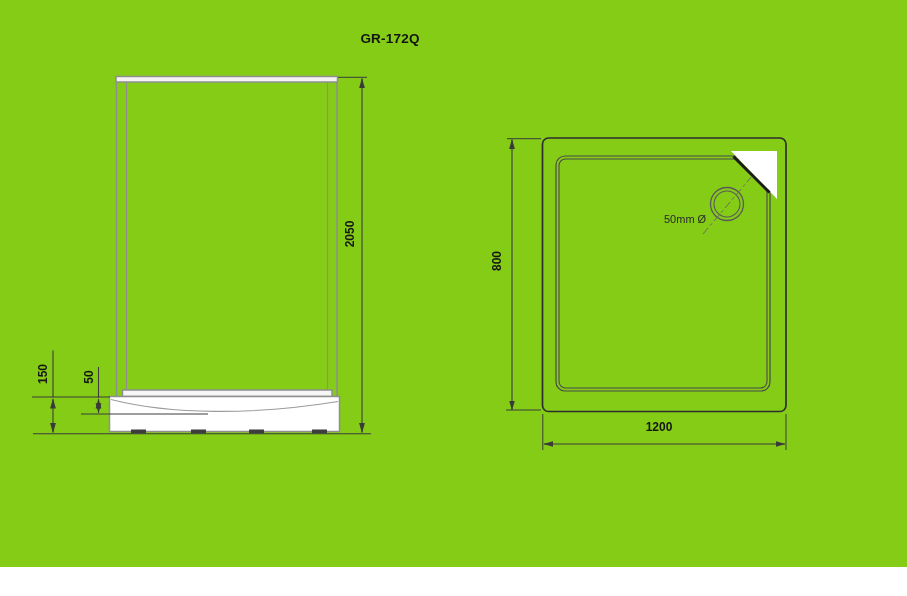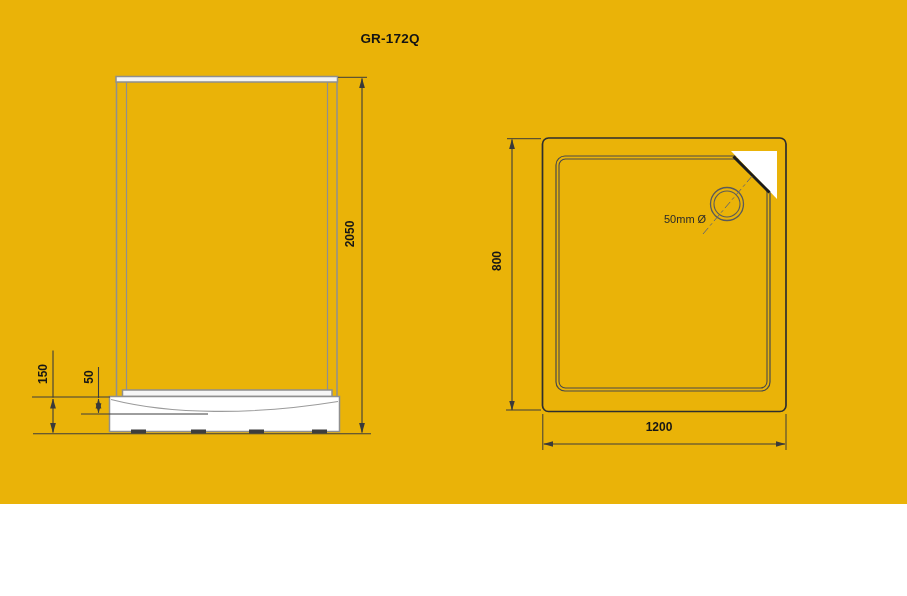--- a/index.html
+++ b/index.html
@@ -1,17 +1,17 @@
 <!DOCTYPE html>
 <html><head>
 <meta charset="utf-8">
 <style>
   html,body{margin:0;padding:0;background:#ffffff;}
   body{width:907px;height:596px;font-family:"Liberation Sans",sans-serif;}
-  #stage{position:relative;width:907px;height:504px;background:#eab308;overflow:hidden;}
+  #stage{position:relative;width:907px;height:567px;background:#84cc16;overflow:hidden;}
   svg{display:block;}
   .title-label{font:bold 13.5px "Liberation Sans",sans-serif;fill:#141414;letter-spacing:.2px;}
   .dim-label{font:bold 12px "Liberation Sans",sans-serif;fill:#161616;}
   .drain-label{font:11px "Liberation Sans",sans-serif;fill:#2a2a2a;}
 </style>
 </head>
 <body>
 
 <div id="stage">
 <svg width="907" height="596" viewBox="0 0 907 596">

